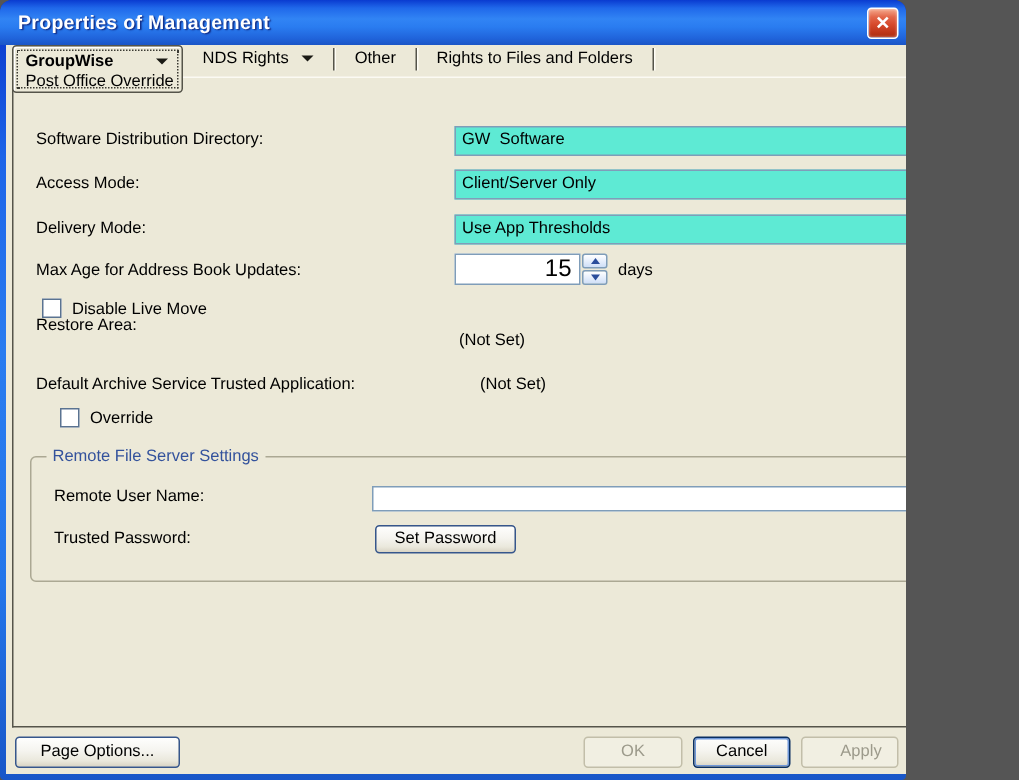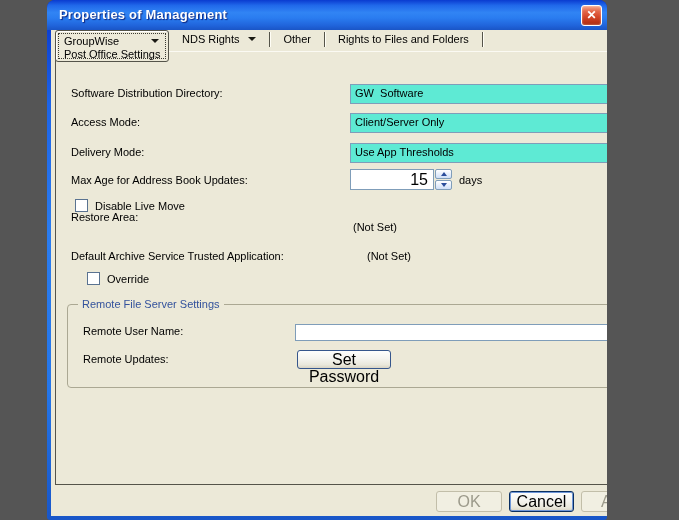--- a/index.html
+++ b/index.html
@@ -3,25 +3,24 @@
 <meta charset="utf-8">
 <style>
   * { margin:0; padding:0; box-sizing:border-box; }
   body {
     font-family: "Liberation Sans", sans-serif;
     font-size: 11px;
     background:#555;
     -webkit-font-smoothing: antialiased;
   }
   .window {
-    position:relative; width:560px; height:520px;
+    position:relative; width:604px; height:520px;
     background: linear-gradient(180deg,#0732c8 0%,#1d64e8 20%,#2a7cf0 45%,#2476ea 75%,#1856c8 100%);
     border-radius:8px 8px 3px 3px;
     overflow:hidden;
-    margin-left:47px;
   }
   .titlebar {
     position:absolute; left:0; top:0; right:0; height:30px;
     background: linear-gradient(180deg,#0a3bd0 0%,#2068ea 18%,#3184f4 42%,#2a7cf0 60%,#2064db 85%,#1a55c6 100%);
   }
   .titlebar .title {
     position:absolute; left:12px; top:7px;
     color:#fff; font-weight:bold; font-size:13px;
     text-shadow:1px 1px 1px rgba(10,24,106,.85);
     letter-spacing:.2px;
@@ -47,21 +46,21 @@
   .tab-active {
     position:absolute; left:4px; top:0; width:114px; height:32px;
     background:#ECE9D8;
     border:1px solid #55544a; border-radius:3px;
     box-shadow: inset 1px 1px 0 #fff;
     z-index:3; cursor:pointer;
   }
   .tab-focus { position:absolute; left:2px; top:2px; right:2px; bottom:2px; border:1px dotted #3b3a33; }
   .tab-active .line1 {
     position:absolute; left:8px; right:9px; top:3px; height:13px;
-    display:flex; align-items:center; font-weight:normal;
+    display:flex; align-items:center; font-weight:bold;
   }
   .tab-active .line2 { position:absolute; left:8px; top:17px; height:13px; }
   .tri-down-black {
     width:0; height:0; margin-left:auto;
     border-left:4px solid transparent; border-right:4px solid transparent;
     border-top:4px solid #1a1a14;
   }
   .tabs-row {
     position:absolute; left:118px; top:0; height:18px;
     display:flex; align-items:center; z-index:2;
@@ -128,21 +127,21 @@
   }
   .group-title {
     position:absolute; left:10px; top:-7px; padding:0 4px;
     background:#ECE9D8; color:#33529c; white-space:nowrap;
   }
   
   .xpbtn {
     position:absolute; height:21px;
     border:1px solid #36568c; border-radius:3px;
     background: linear-gradient(180deg,#fefefd 0%,#f5f4ef 45%,#eae8dc 80%,#d9d4c4 100%);
-    font-family:"Liberation Sans", sans-serif; font-size:16px; color:#000;
+    font-family:"Liberation Sans", sans-serif; font-size:11px; color:#000;
     text-align:center; line-height:19px; cursor:pointer; z-index:2;
   }
   .xpbtn.default { border:1px solid #0a2f61; box-shadow: inset 0 0 0 1px #6f97d8; }
   .xpbtn.disabled {
     background:#f1efe2; border-color:#c2bea9; color:#9c9a8b;
     box-shadow:none; cursor:default;
   }
 </style>
 </head>
 <body>
@@ -158,21 +157,21 @@
   <div class="dialog">
 
     <div class="panel"></div>
 
     <div class="tab-active">
       <div class="tab-focus"></div>
       <div class="line1">
         <span>GroupWise</span>
         <span class="tri-down-black"></span>
       </div>
-      <div class="line2">Post Office Settings</div>
+      <div class="line2">Post Office Override</div>
     </div>
 
     <div class="tabs-row">
       <div class="tab-plain">
         <span>NDS Rights</span>
         <span class="tri-down-black"></span>
       </div>
       <div class="tab-sep"></div>
       <div class="tab-plain">
         <span>Other</span>
@@ -230,22 +229,23 @@
     <div class="fvalue" style="left:316px; top:220px;">(Not Set)</div>
 
     <span class="checkbox" style="left:36px; top:242px;"></span>
     <div class="flabel" style="left:56px; top:243px;">Override</div>
 
     <div class="groupbox">
       <div class="group-title">Remote File Server Settings</div>
     </div>
     <div class="flabel" style="left:32px; top:295px;">Remote User Name:</div>
     <input class="textinput" style="left: 244px; top: 294px; width: 392px; height: 17px;" value="">
-    <div class="flabel" style="left:32px; top:323px;">Remote Updates:</div>
+    <div class="flabel" style="left:32px; top:323px;">Trusted Password:</div>
     <button class="xpbtn" style="left:246px; top:320px; width:94px; height:19px; line-height:17px;">Set Password</button>
 
+    <button class="xpbtn" style="left:6px; top:461px; width:110px;">Page Options...</button>
     <button class="xpbtn disabled" style="left:385px; top:461px; width:66px;">OK</button>
     <button class="xpbtn default" style="left:458px; top:461px; width:65px;">Cancel</button>
     <button class="xpbtn disabled" style="left:530px; top:461px; width:65px;padding-left:15px;">Apply</button>
     <button class="xpbtn" style="left:603px; top:461px; width:65px;">Help</button>
 
   </div>
 </div>
 
 </body></html>

